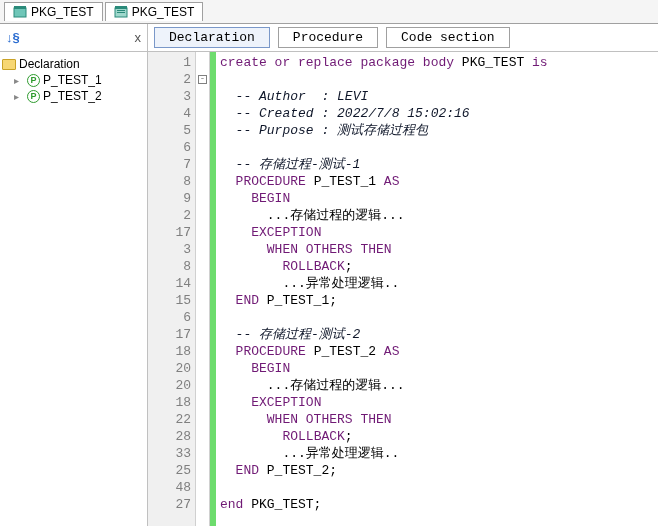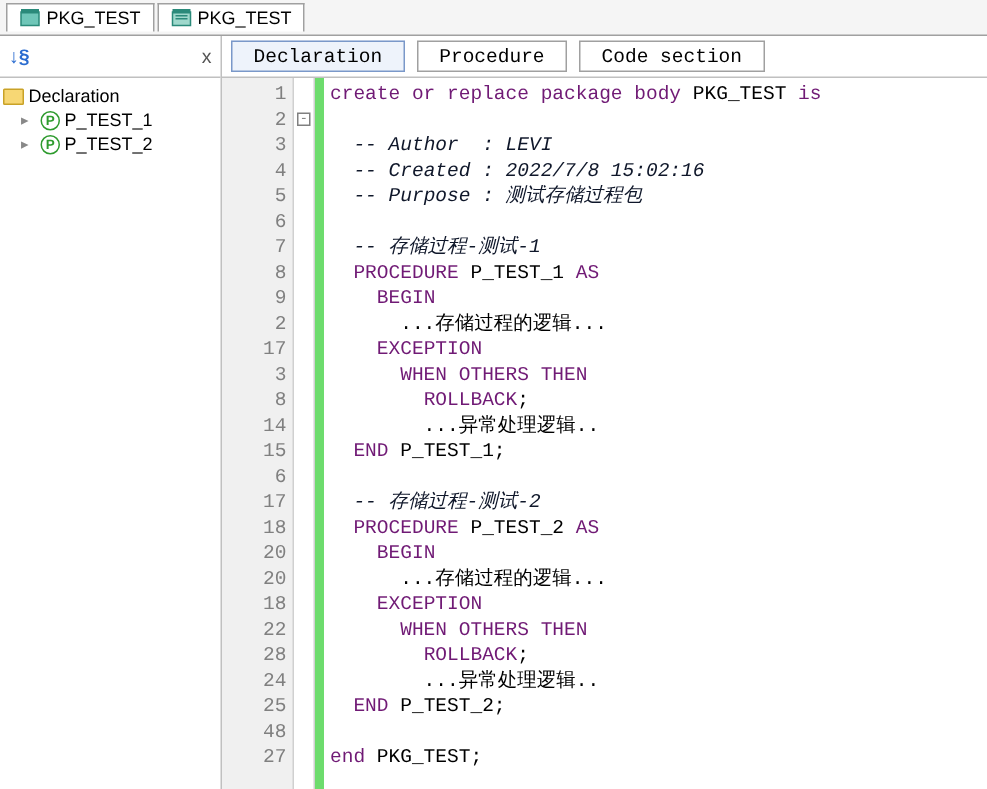--- a/index.html
+++ b/index.html
@@ -103,21 +103,21 @@
           <div>14</div>
           <div>15</div>
           <div>6</div>
           <div>17</div>
           <div>18</div>
           <div>20</div>
           <div>20</div>
           <div>18</div>
           <div>22</div>
           <div>28</div>
-          <div>24</div>
+          <div>33</div>
           <div>25</div>
           <div>48</div>
           <div>27</div>
         </div>
       <div class="fold-strip" id="fold">
           <div>&nbsp;</div>
           <div>
             <div class="fold-box">-</div>
           </div>
           <div>&nbsp;</div>

